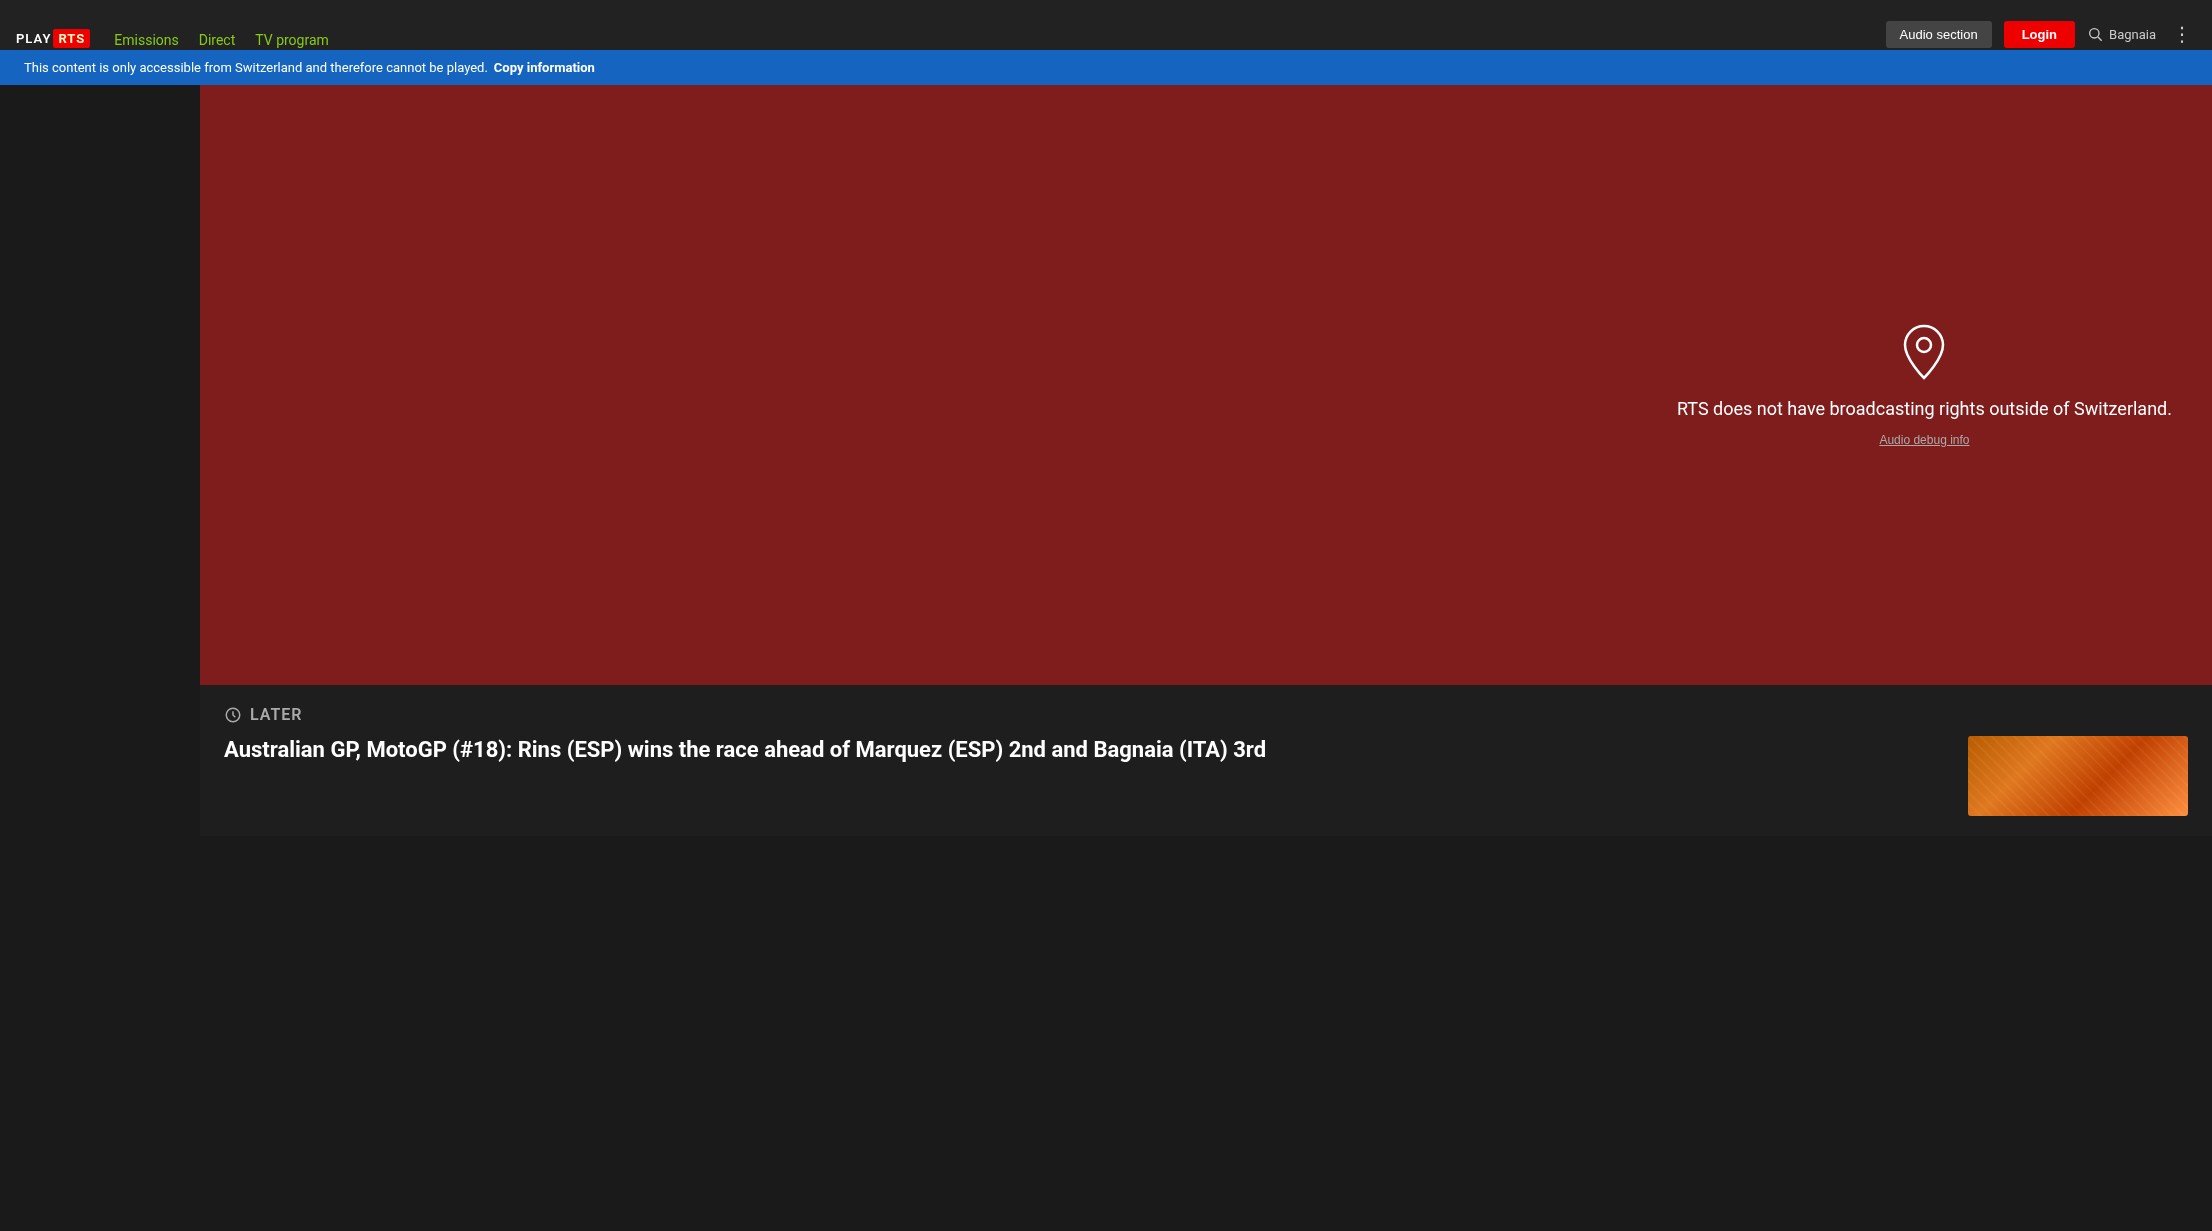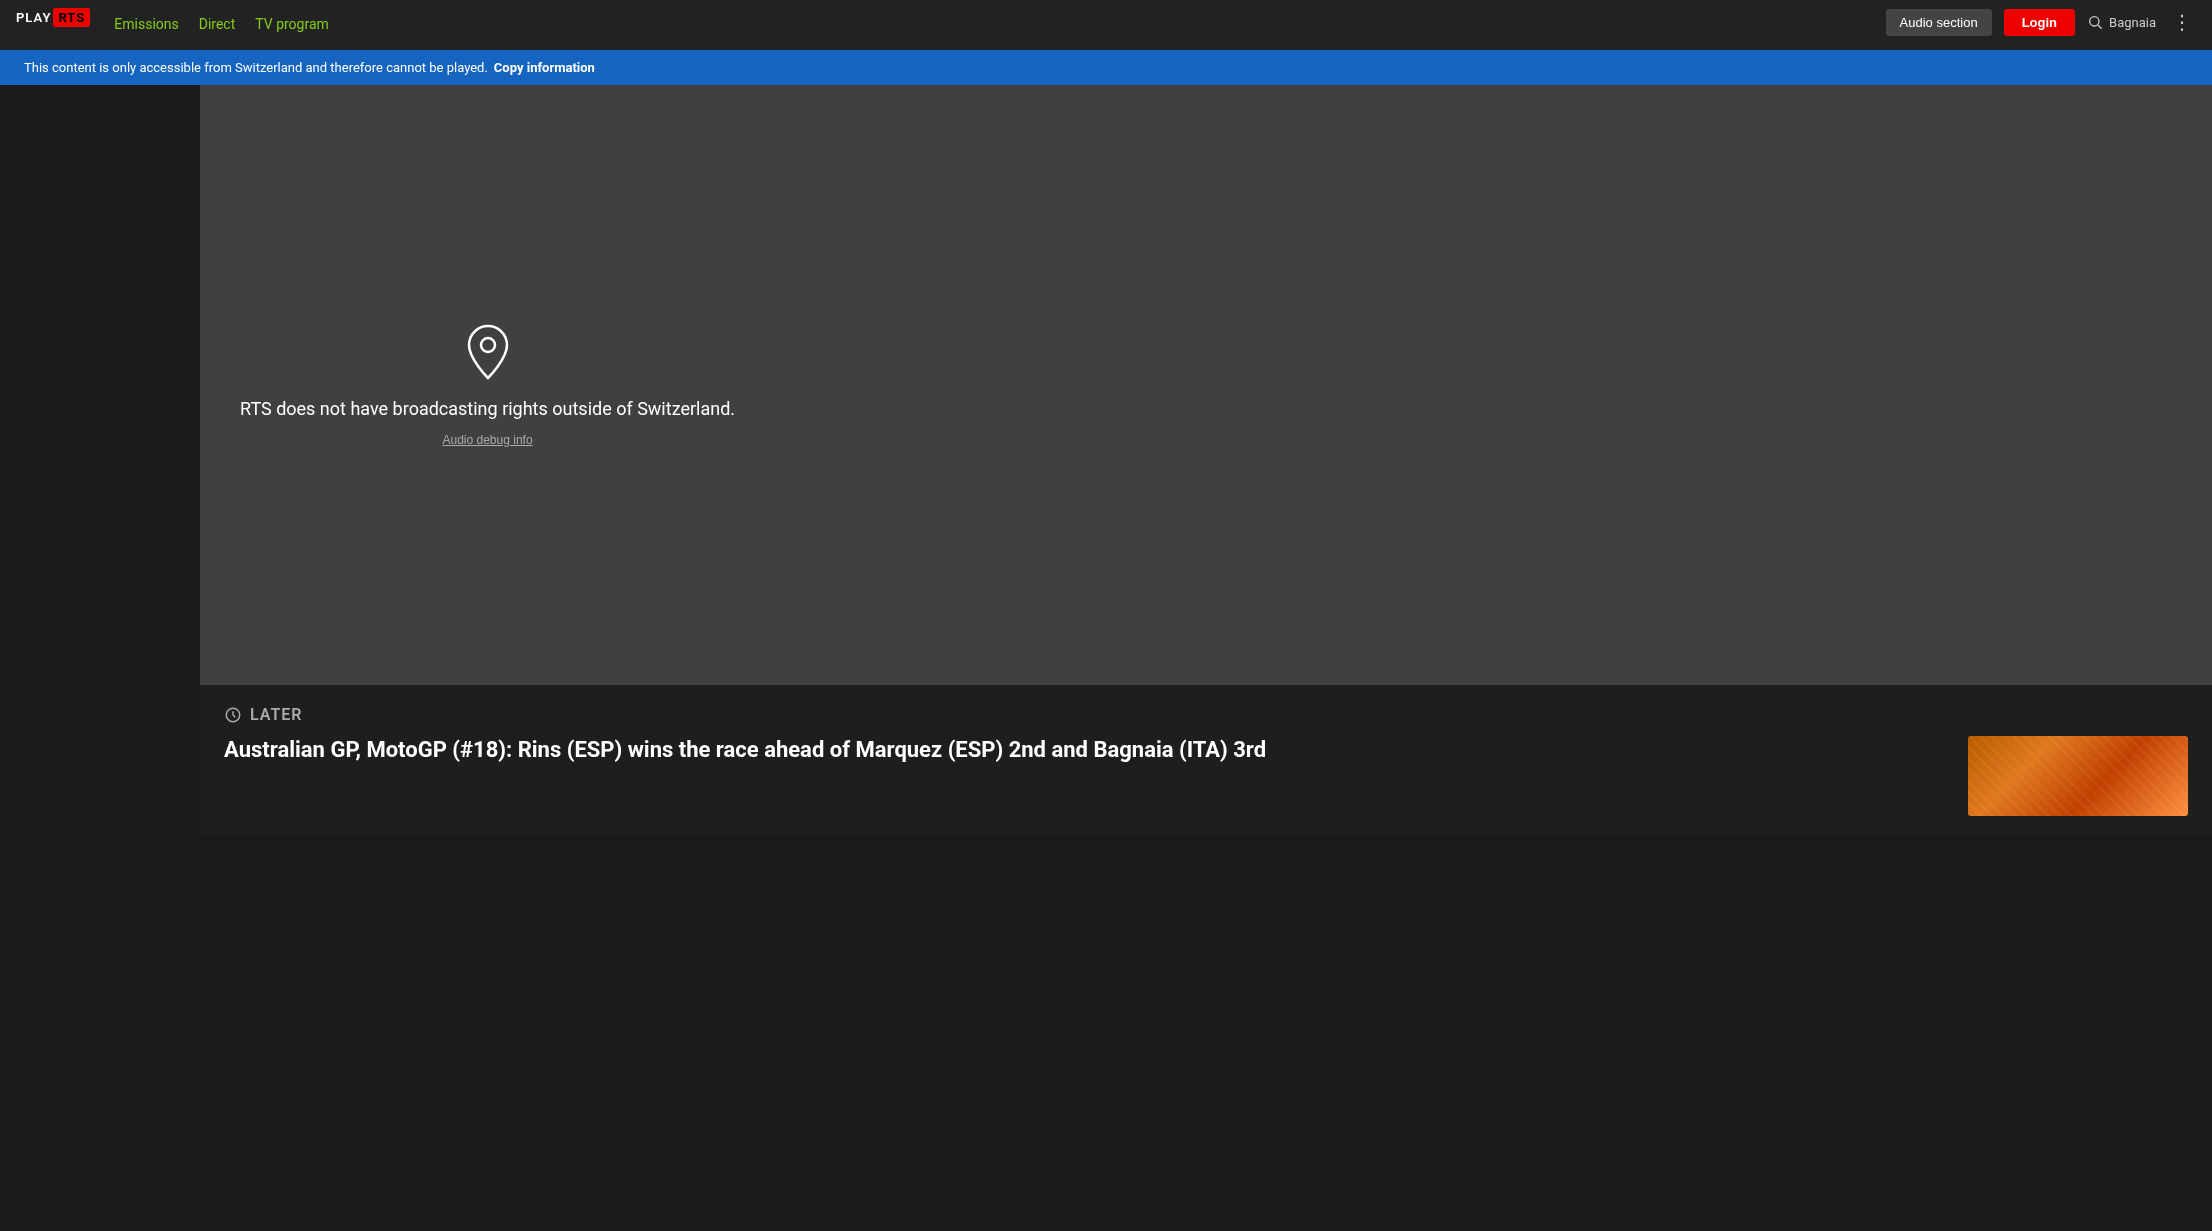--- a/index.html
+++ b/index.html
@@ -6,45 +6,45 @@
     body {
       background: #1a1a1a;
       color: #fff;
       font-family: -apple-system, BlinkMacSystemFont, 'Segoe UI', Roboto, sans-serif;
       min-height: 100vh;
     }
 
     
     .header {
       display: flex;
-      align-items: flex-start;
+      align-items: flex-end;
       background: #222;
       height: 50px;
-      padding: 8px 16px;
+      padding: 2px 16px;
       gap: 24px;
       position: relative;
       z-index: 10;
     }
 
     .logo {
       display: flex;
       align-items: center;
       gap: 2px;
       text-decoration: none;
       flex-shrink: 0;
     }
     .logo-play {
       font-size: 13px;
       font-weight: 600;
       color: #fff;
       letter-spacing: 1px;
     }
     .logo-rts {
       background: #e00;
-      color: #000000;
+      color: #fef9c3;
       font-size: 13px;
       font-weight: 700;
       padding: 2px 5px;
       border-radius: 2px;
       letter-spacing: 1px;
     }
 
     .nav {
       display: flex;
       align-items: center;
@@ -121,26 +121,26 @@
       gap: 6px;
     }
     .geo-banner a {
       color: #fff;
       font-weight: 700;
       text-decoration: none;
     }
 
     
     .player-container {
-      background: #404040;
+      background: #7f1d1d;
       width: 100%;
       position: relative;
       display: flex;
       align-items: center;
-      justify-content: flex-start;
+      justify-content: flex-end;
       min-height: 600px;
     }
 
     .player-inner {
       display: flex;
       flex-direction: column;
       align-items: center;
       gap: 14px;
       padding: 40px;
     }

